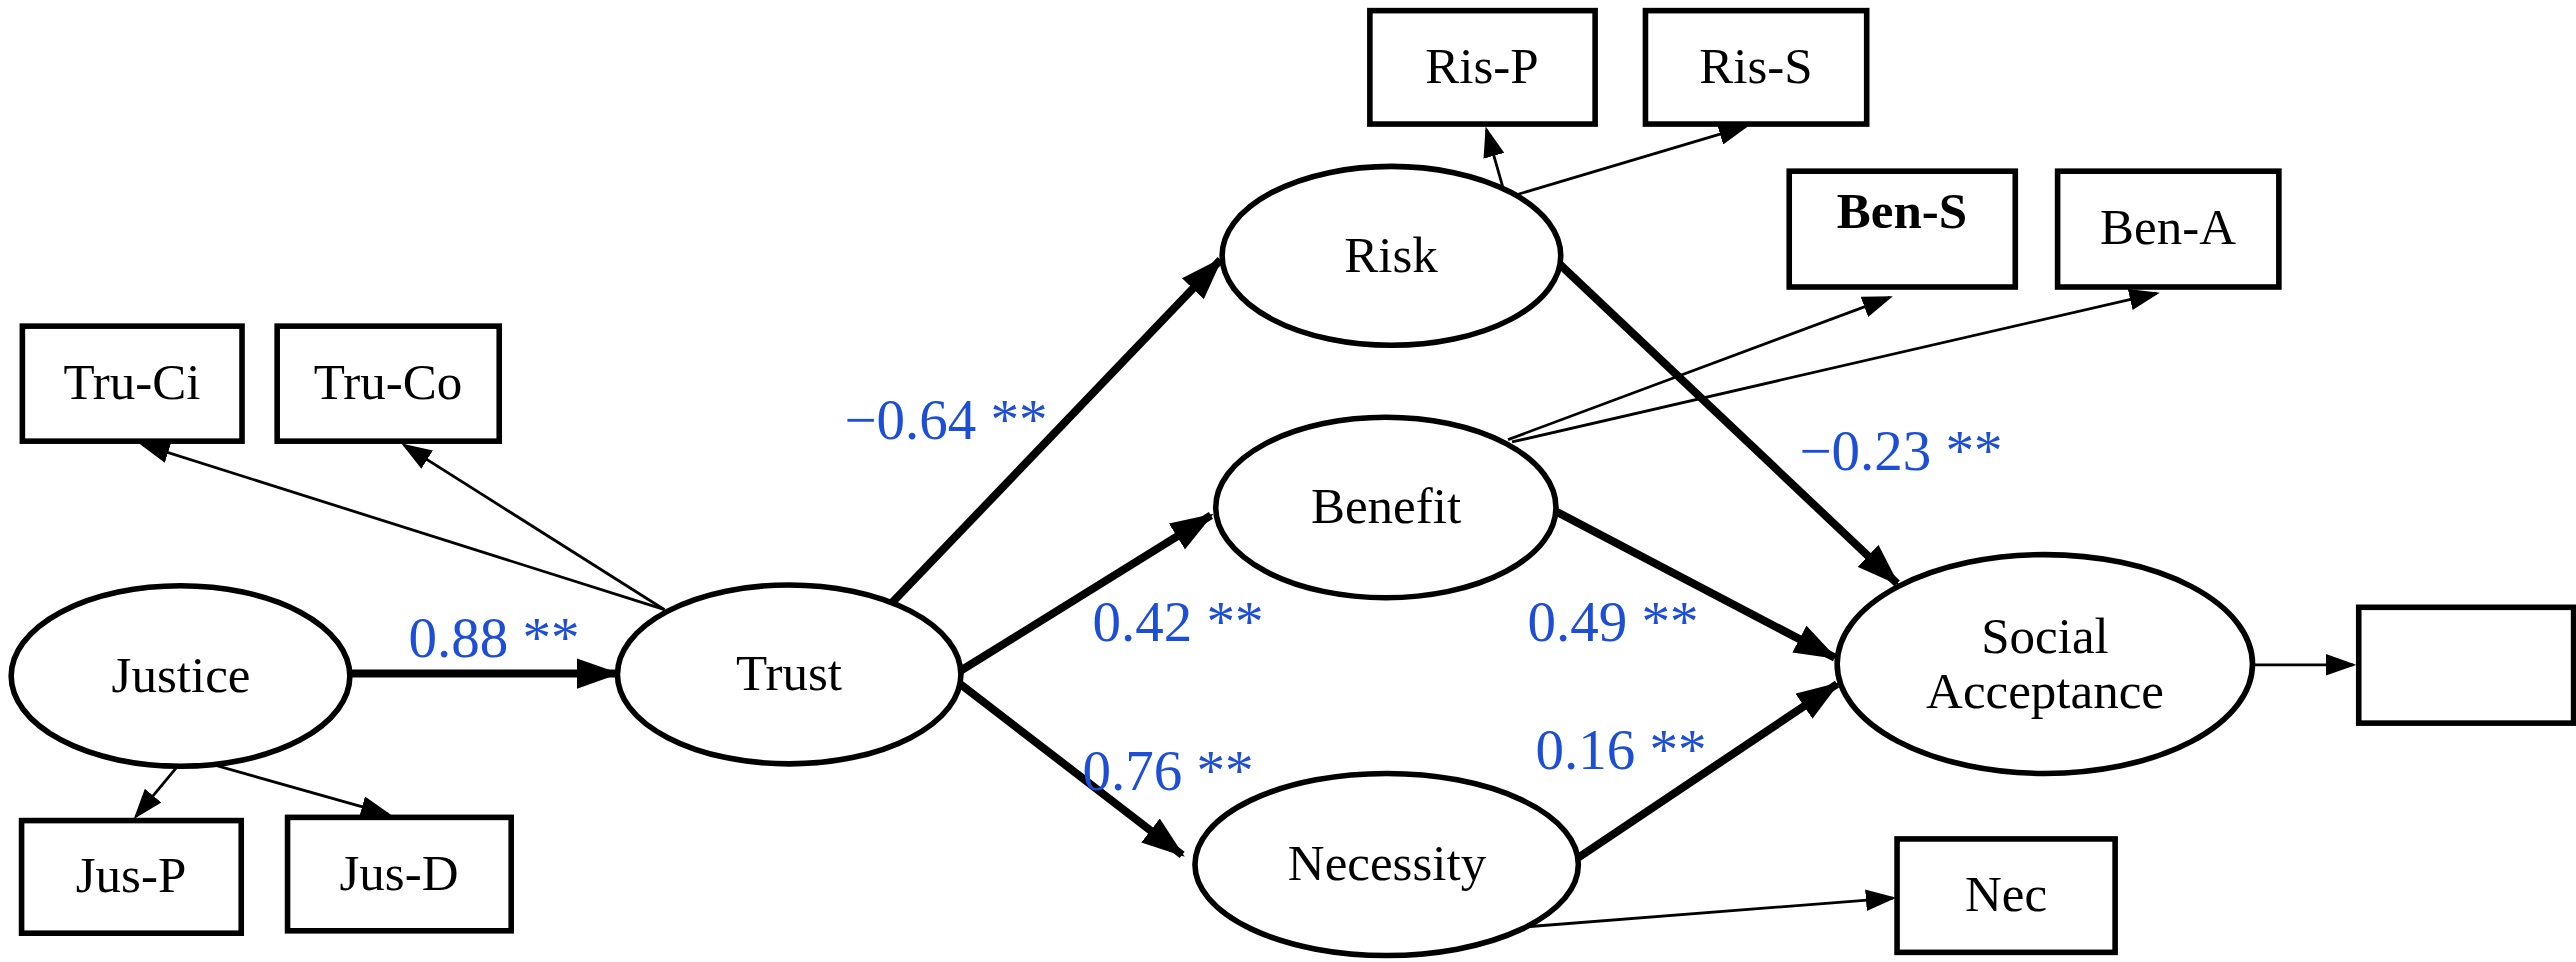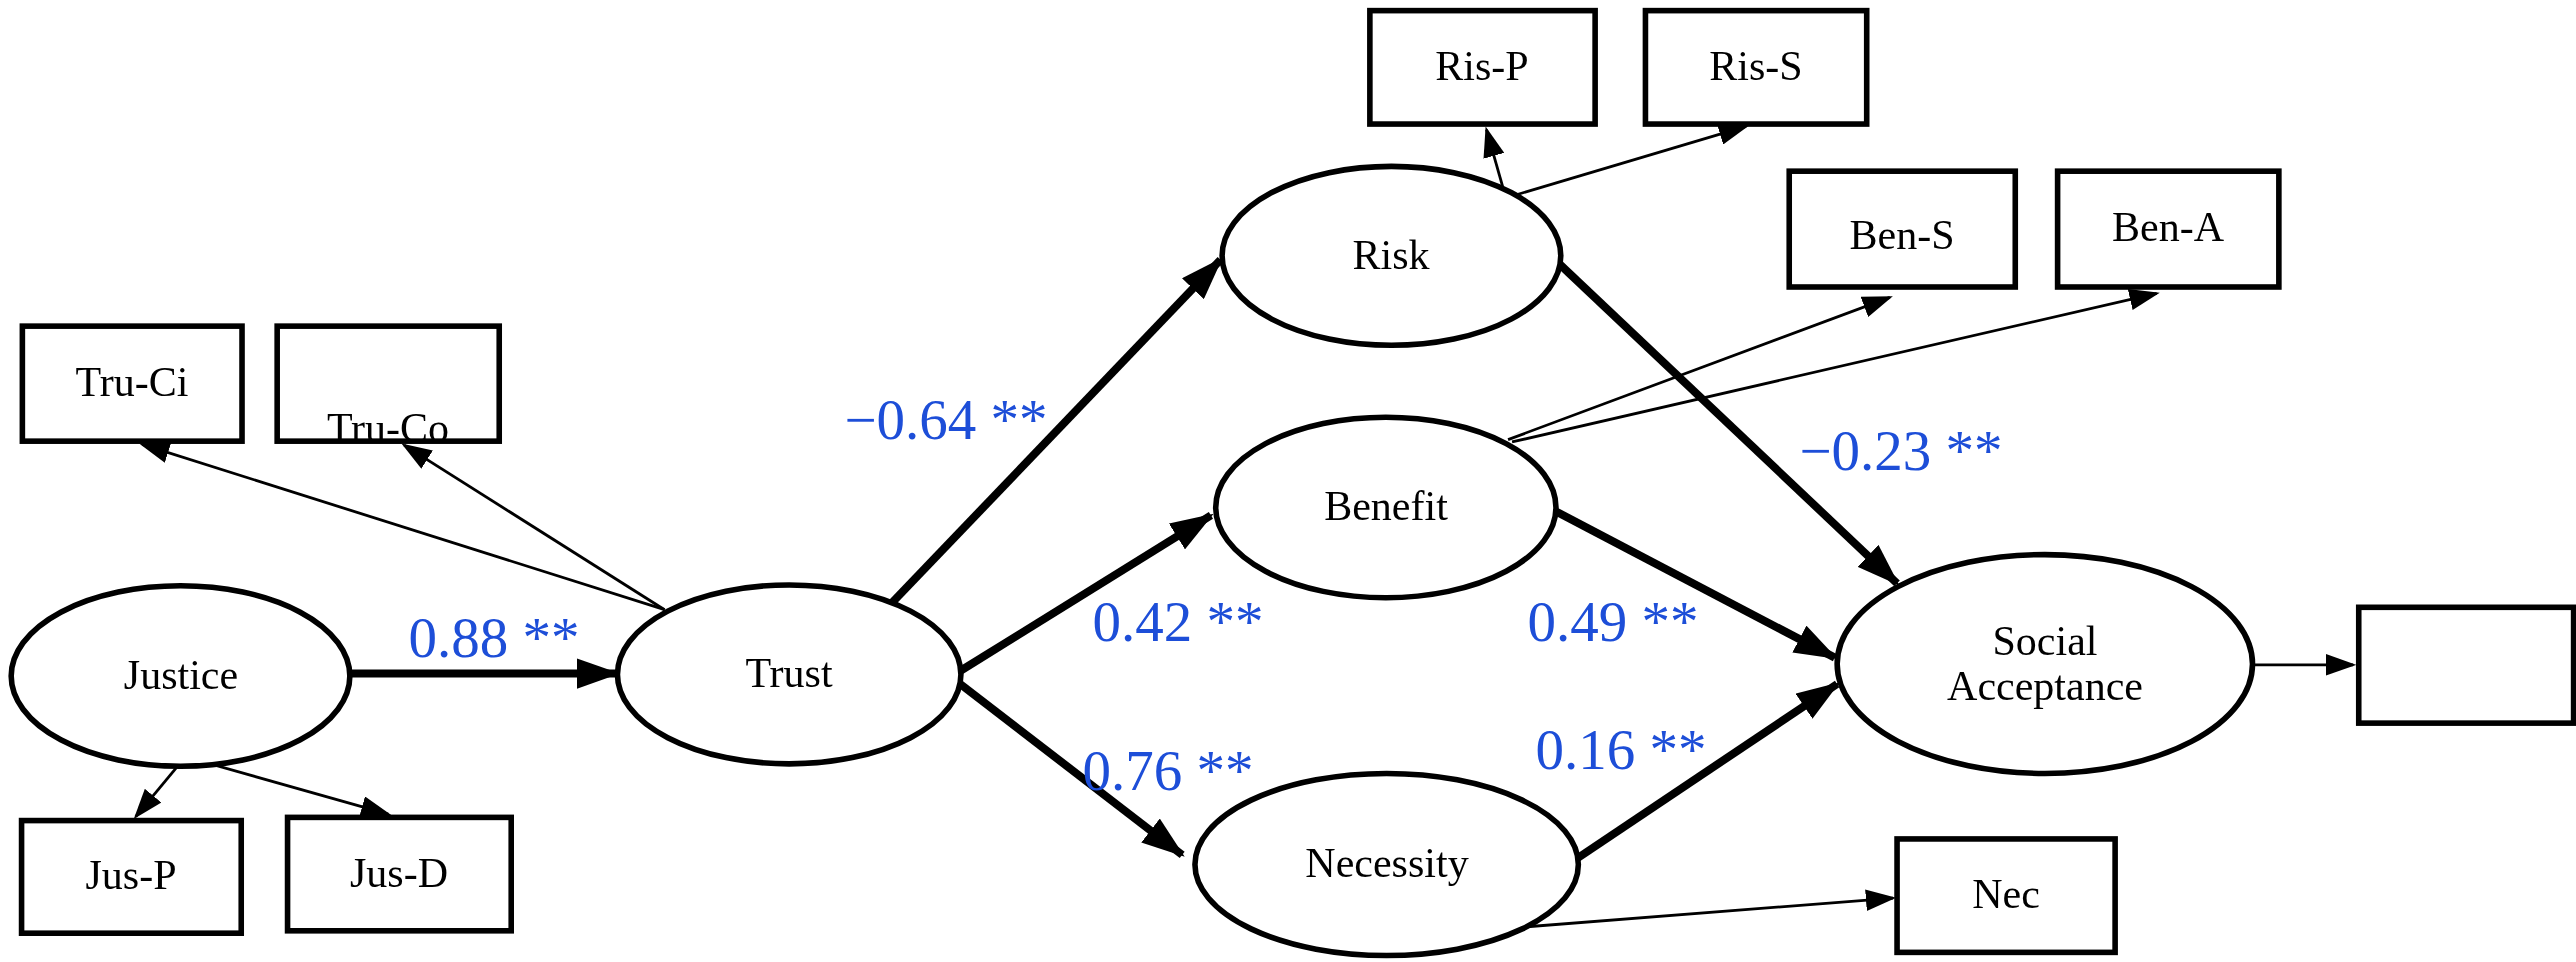--- a/index.html
+++ b/index.html
@@ -8,21 +8,21 @@
     width:2576px;height:963px;
     background:#ffffff;
     font-family:"Liberation Serif","DejaVu Serif",serif;
     color:#000;
     overflow:hidden;
   }
   .canvas svg{position:absolute;left:0;top:0;}
   .node-label{
     position:absolute;
     transform:translate(-50%,-50%);
-    font-size:42px;
+    font-size:51px;
     line-height:1.08;
     white-space:pre-line;
     text-align:center;
     color:#000;
   }
   .coef-label{
     position:absolute;
     transform:translate(-50%,-50%);
     font-size:57px;
     white-space:nowrap;
@@ -84,24 +84,24 @@
 
   <div class="node-label" style="left:181px;top:676px;">Justice</div>
   <div class="node-label" style="left:789px;top:674px;">Trust</div>
   <div class="node-label" style="left:1391px;top:256px;">Risk</div>
   <div class="node-label" style="left:1386px;top:507px;">Benefit</div>
   <div class="node-label" style="left:2045px;top:664px;">Social
 Acceptance</div>
   <div class="node-label" style="left:1387px;top:864px;">Necessity</div>
 
   <div class="node-label" style="left:132px;top:383px;">Tru-Ci</div>
-  <div class="node-label" style="left:388px;top:383px;margin-top:46px;">Tru-Co</div>
+  <div class="node-label" style="left:388px;top:383px;">Tru-Co</div>
   <div class="node-label" style="left:1482px;top:67px;">Ris-P</div>
   <div class="node-label" style="left:1756px;top:67px;">Ris-S</div>
-  <div class="node-label" style="left:1902px;top:236px;">Ben-S</div>
+  <div class="node-label" style="left:1902px;top:212px;font-weight:bold;">Ben-S</div>
   <div class="node-label" style="left:2168px;top:228px;">Ben-A</div>
   <div class="node-label" style="left:131px;top:876px;">Jus-P</div>
   <div class="node-label" style="left:399px;top:874px;">Jus-D</div>
   <div class="node-label" style="left:2006px;top:895px;">Nec</div>
 
   <div class="coef-label" style="left:494px;top:637px;">0.88 **</div>
   <div class="coef-label" style="left:946px;top:419px;">−0.64 **</div>
   <div class="coef-label" style="left:1178px;top:621px;">0.42 **</div>
   <div class="coef-label" style="left:1168px;top:770px;">0.76 **</div>
   <div class="coef-label" style="left:1901px;top:450px;">−0.23 **</div>

